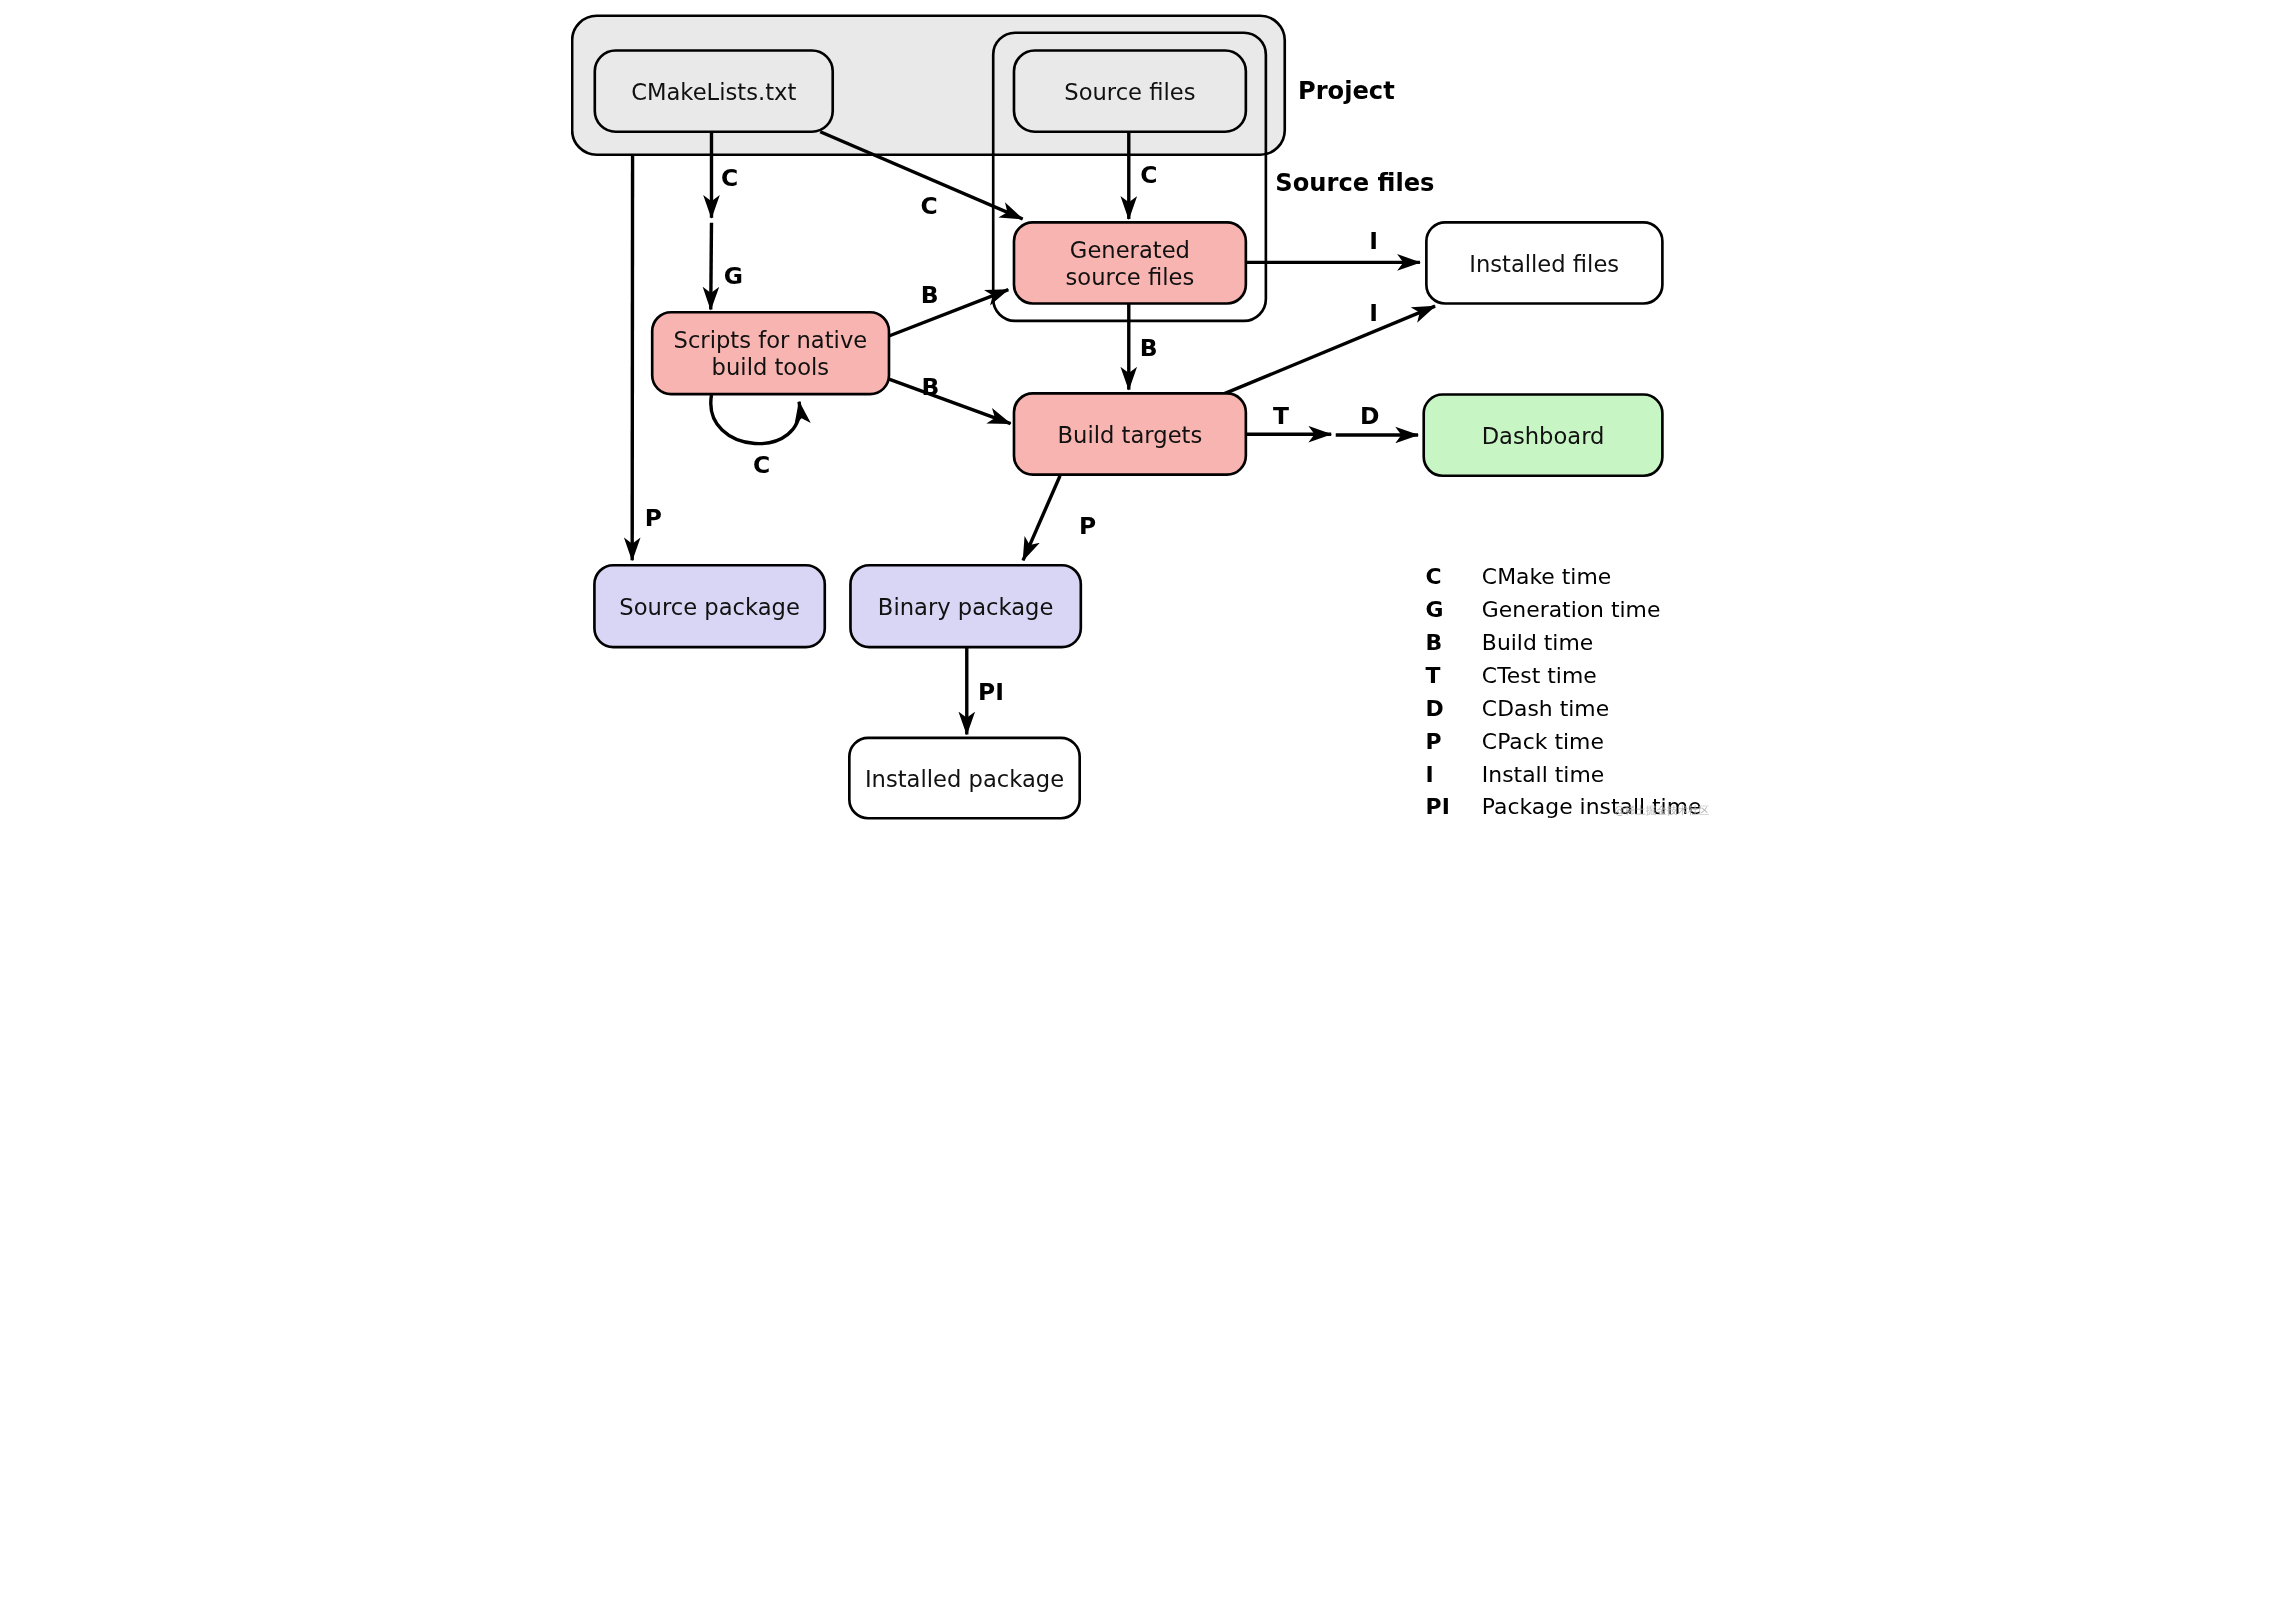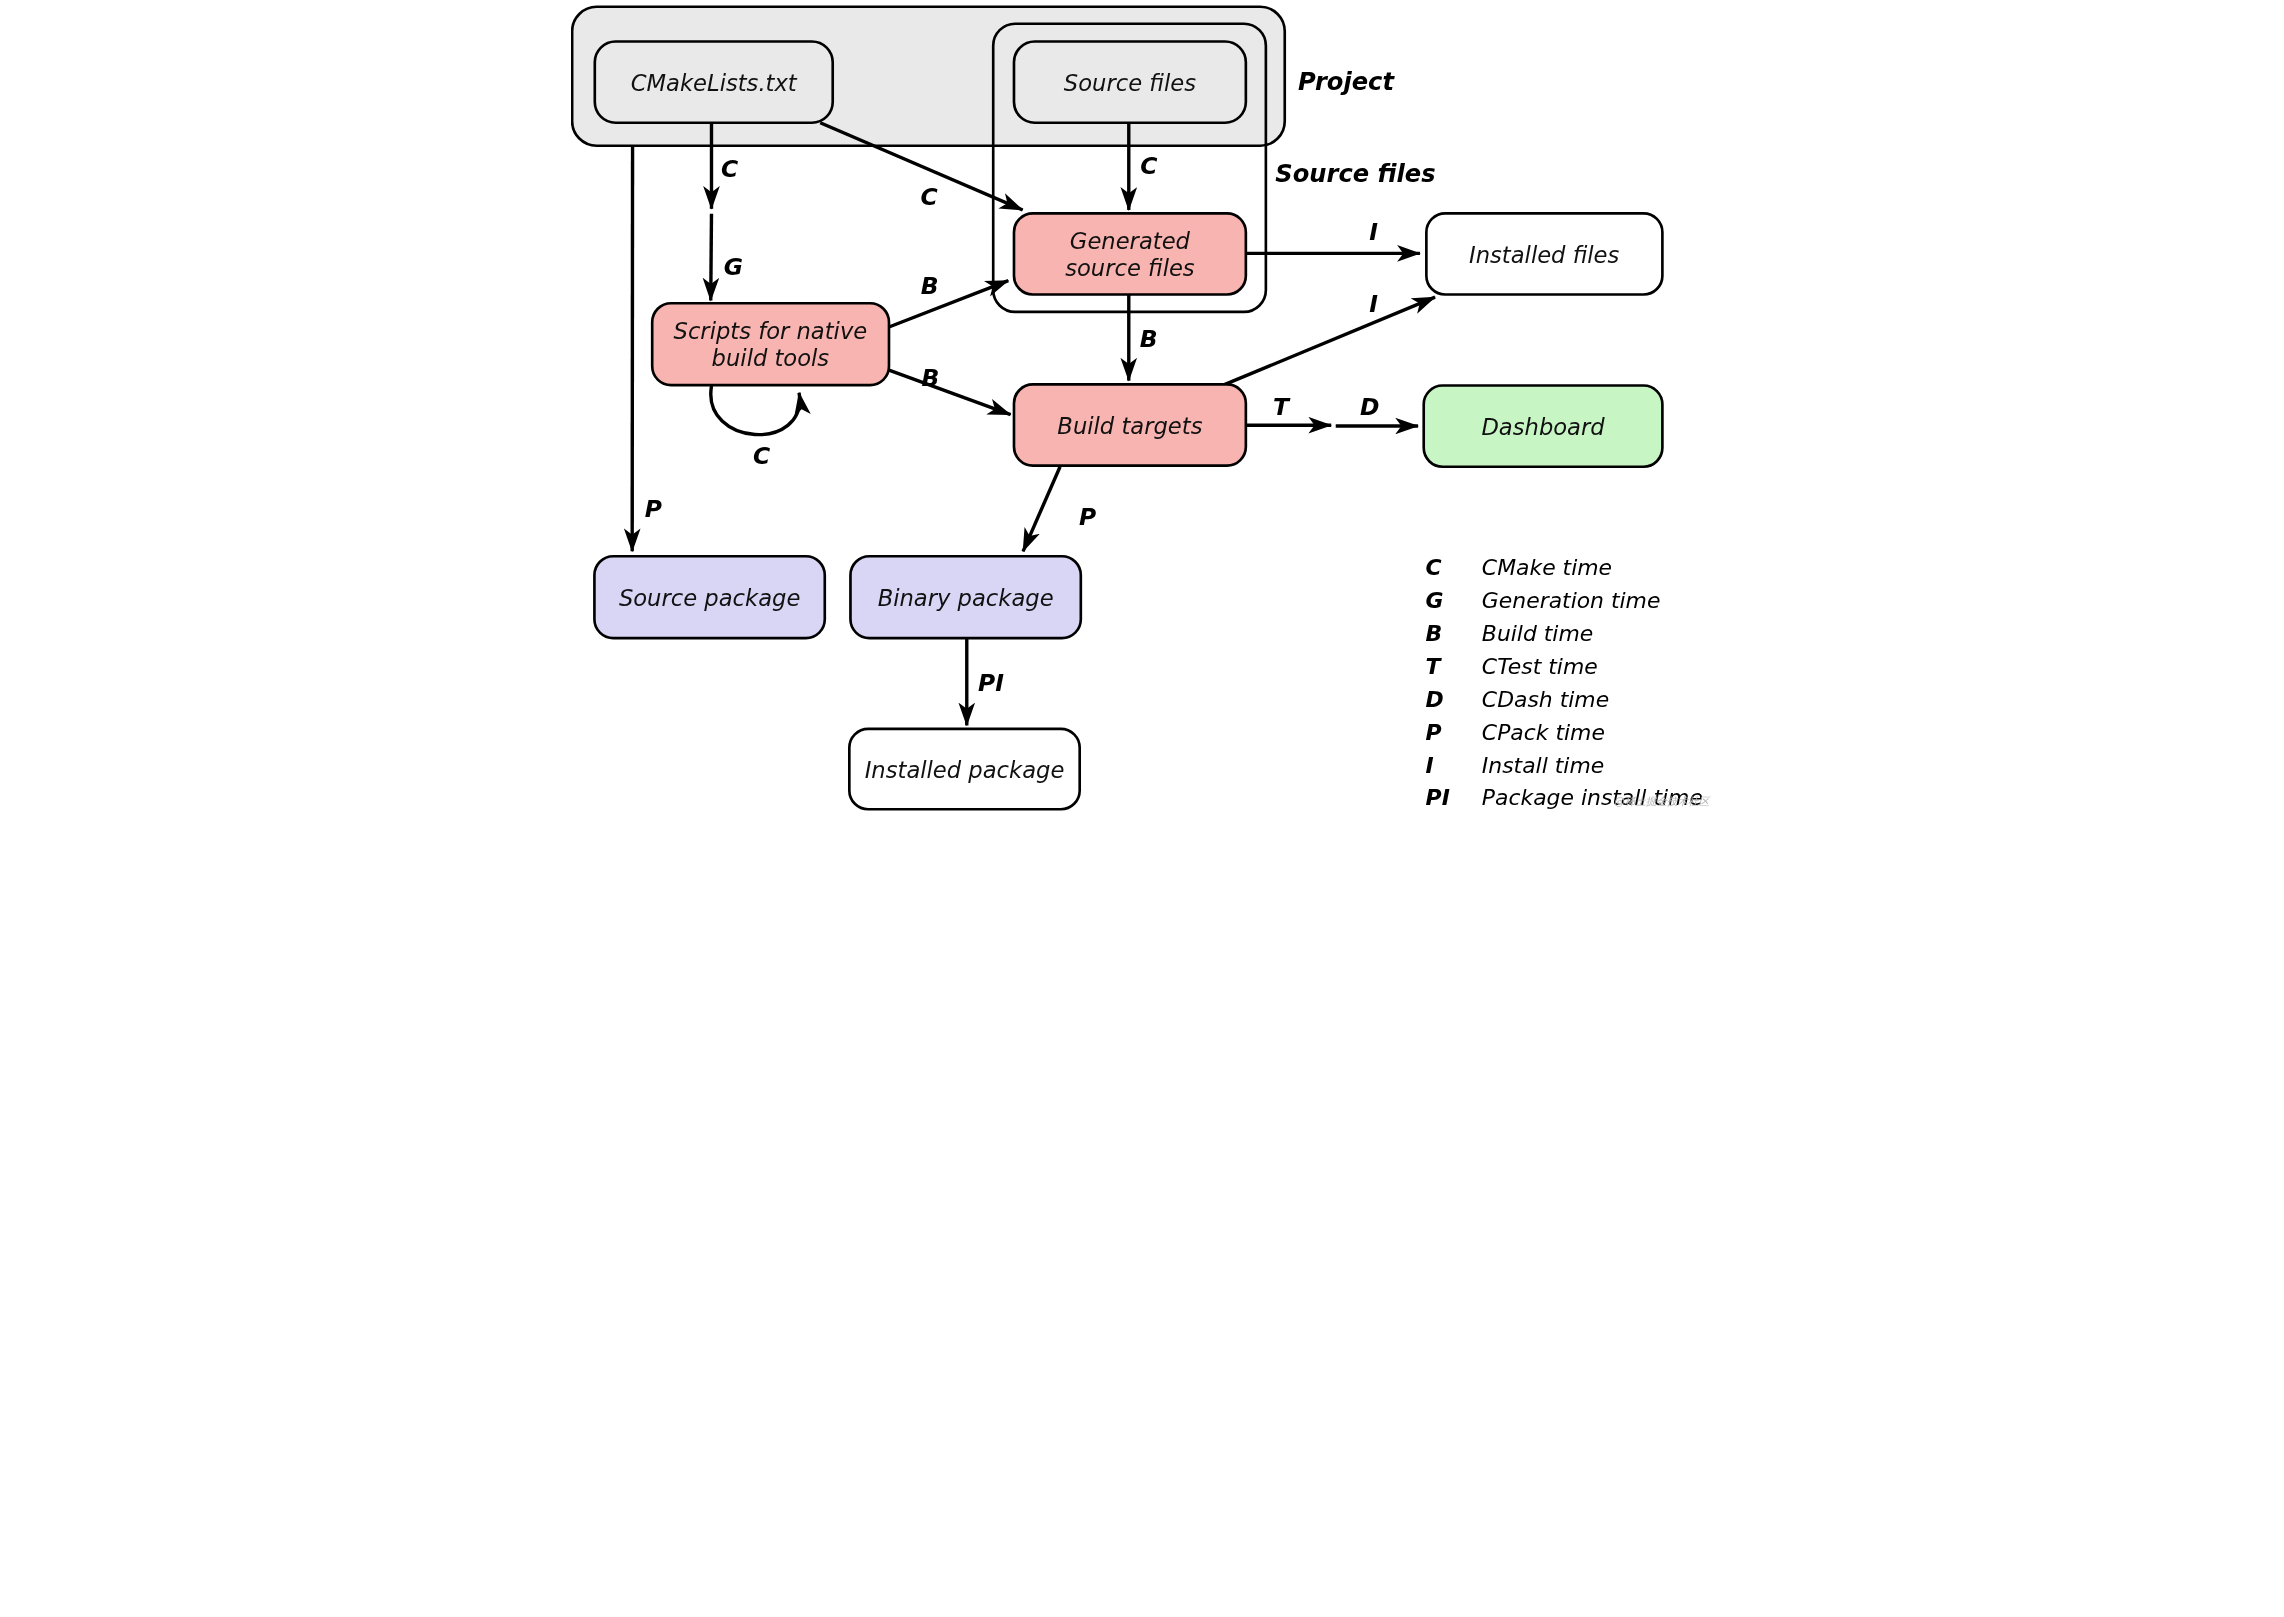--- a/index.html
+++ b/index.html
@@ -4,22 +4,21 @@
 <style>
   html, body {
     margin: 0;
     padding: 0;
     background: #ffffff;
     font-family: "DejaVu Sans", "Liberation Sans", sans-serif;
   }
   .canvas-wrap {
     width: 1142px;
     max-width: 100%;
-    margin: 3px auto;
-    font-style: italic;
+    margin: 12px auto;
   }
   svg { display: block; width: 100%; height: auto; }
   .node-box { stroke: #000000; stroke-width: 7; }
   .container-box { stroke: #000000; stroke-width: 7; }
   .edge { stroke: #000000; stroke-width: 9; fill: none; }
   .node-label {
     font-size: 60px;
     fill: #111111;
     text-anchor: middle;
     dominant-baseline: central;

